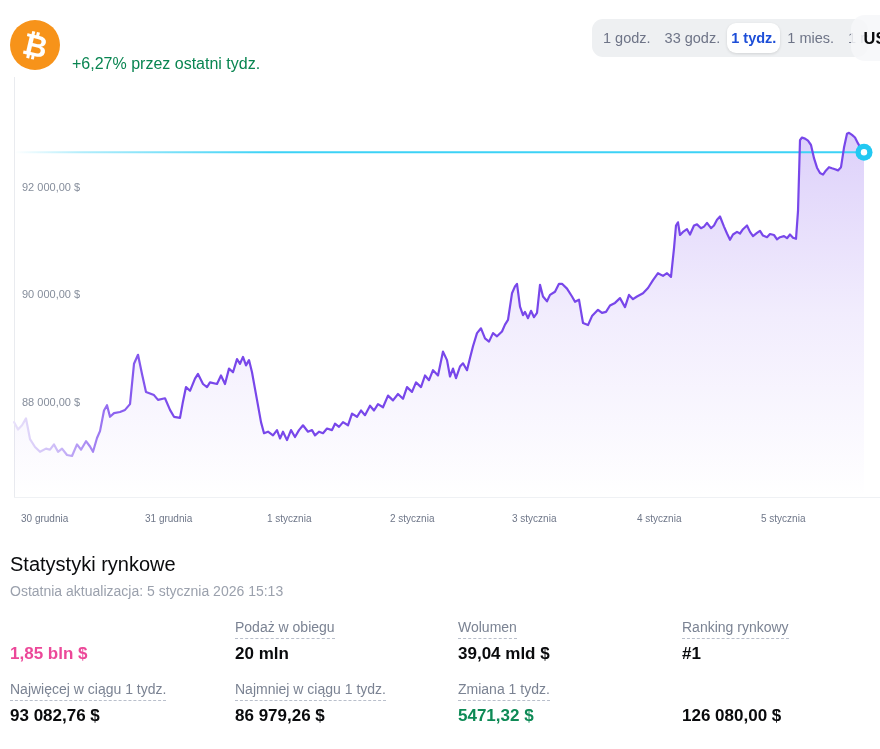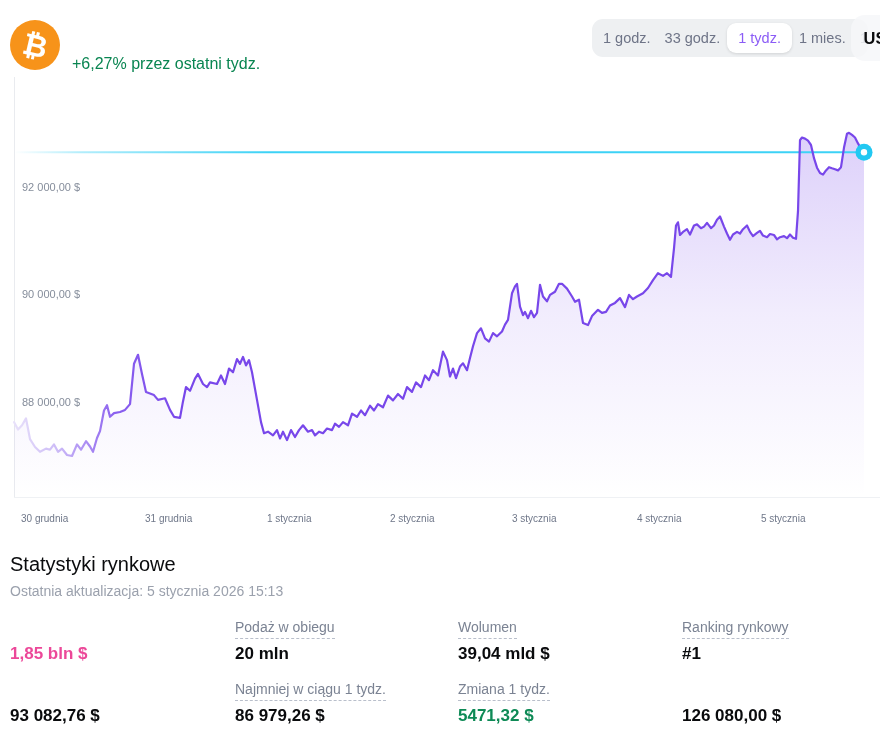--- a/index.html
+++ b/index.html
@@ -14,22 +14,22 @@
     font-size:30px; transform:rotate(13deg); display:block; }
   .price { position:absolute; left:72px; top:14px; font-size:29px; font-weight:700; letter-spacing:-0.5px; }
   .change { position:absolute; left:72px; top:55px; font-size:16px; color:#098551; }
 
   
   .tabs { position:absolute; left:592px; top:19px; width:276px; height:38px;
     background:#EEF0F2; border-radius:11px; display:flex; align-items:center;
     padding:0 4px; overflow:hidden; }
   .tab { font-size:14.5px; color:#6E7487; padding:0 7px; height:30px; line-height:30px;
     border-radius:9px; white-space:nowrap; cursor:pointer; }
-  .tab.selected { background:#ffffff; color:#8b5cf6; font-weight:400;
-    box-shadow:0 1px 3px rgba(0,0,0,0.12); padding:0 11px; }
+  .tab.selected { background:#ffffff; color:#1d4ed8; font-weight:700;
+    box-shadow:0 1px 3px rgba(0,0,0,0.12); padding:0 4px; }
   .currency { position:absolute; left:851px; top:15px; width:72px; height:46px;
     background:rgba(246,247,249,0.85); border-radius:14px; display:flex;
     align-items:center; justify-content:center; gap:0; cursor:pointer; }
   .currency .lbl { font-size:16.5px; font-weight:700; color:#0a0b0d; }
 
   
   .chart { position:absolute; left:0; top:77px; width:880px; height:426px; }
   .ylab { position:absolute; font-size:11px; color:#858D9B; left:22px; }
   .xlab { position:absolute; top:513px; font-size:10px; color:#6F7789; white-space:nowrap; }
 
@@ -113,20 +113,21 @@
   <div class="stats-sub">Ostatnia aktualizacja: 5 stycznia 2026 15:13</div>
 
   <div class="stat-value" style="left: 10px; top: 644px; color: #ec4899;">1,85 bln $</div>
   <div class="stat-label" style="left:235px;top:619px">Podaż w obiegu</div>
   <div class="stat-value" style="left: 235px; top: 644px; color: rgb(10, 11, 13);">20 mln</div>
   <div class="stat-label" style="left:458px;top:619px">Wolumen</div>
   <div class="stat-value" style="left: 458px; top: 644px; color: rgb(10, 11, 13);">39,04 mld $</div>
   <div class="stat-label" style="left:682px;top:619px">Ranking rynkowy</div>
   <div class="stat-value" style="left: 682px; top: 644px; color: rgb(10, 11, 13);">#1</div>
 
+  <div class="stat-label" style="left:10px;top:681px">Najwięcej w ciągu 1 tydz.</div>
   <div class="stat-value" style="left: 10px; top: 706px; color: rgb(10, 11, 13);">93 082,76 $</div>
   <div class="stat-label" style="left:235px;top:681px">Najmniej w ciągu 1 tydz.</div>
   <div class="stat-value" style="left: 235px; top: 706px; color: rgb(10, 11, 13);">86 979,26 $</div>
   <div class="stat-label" style="left:458px;top:681px">Zmiana 1 tydz.</div>
   <div class="stat-value" style="left: 458px; top: 706px; color: rgb(14, 138, 86);">5471,32 $</div>
   <div class="stat-value" style="left: 682px; top: 706px; color: rgb(10, 11, 13);">126 080,00 $</div>
 
 </div>
 
 </body></html>

